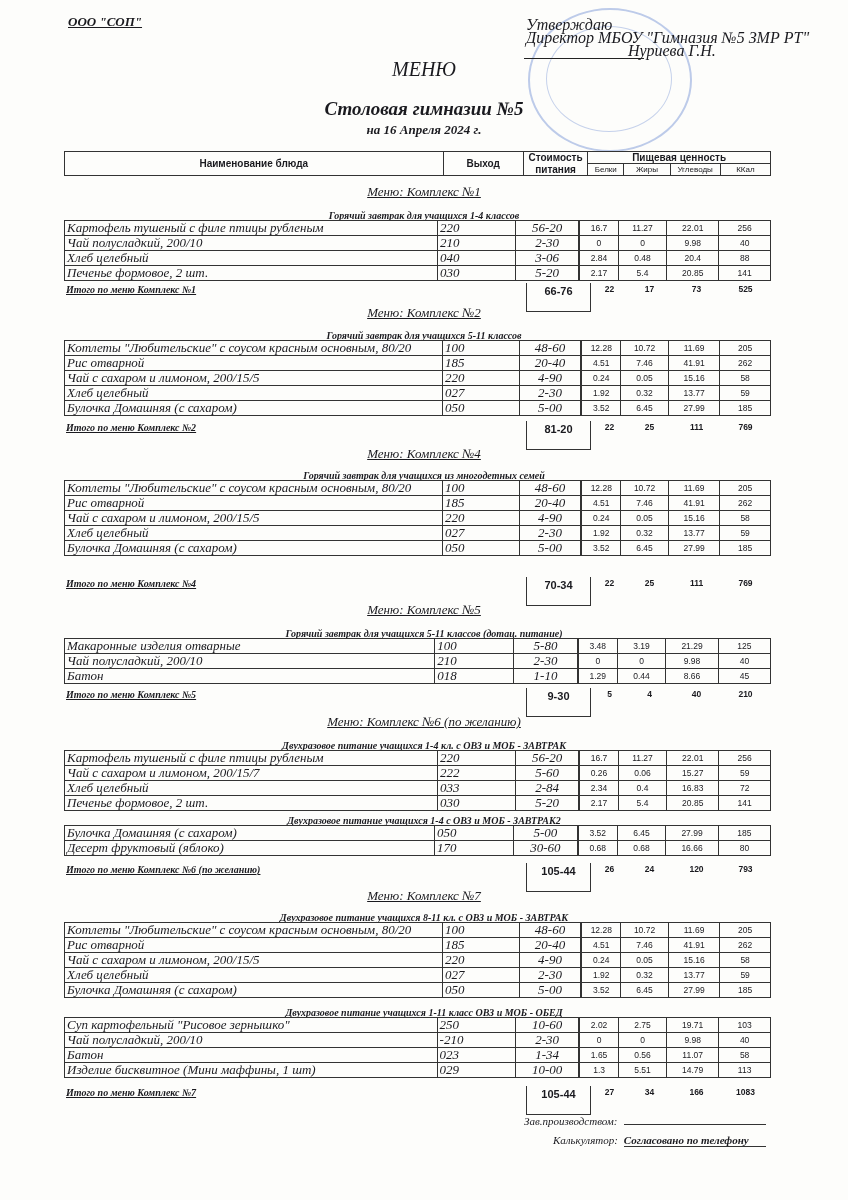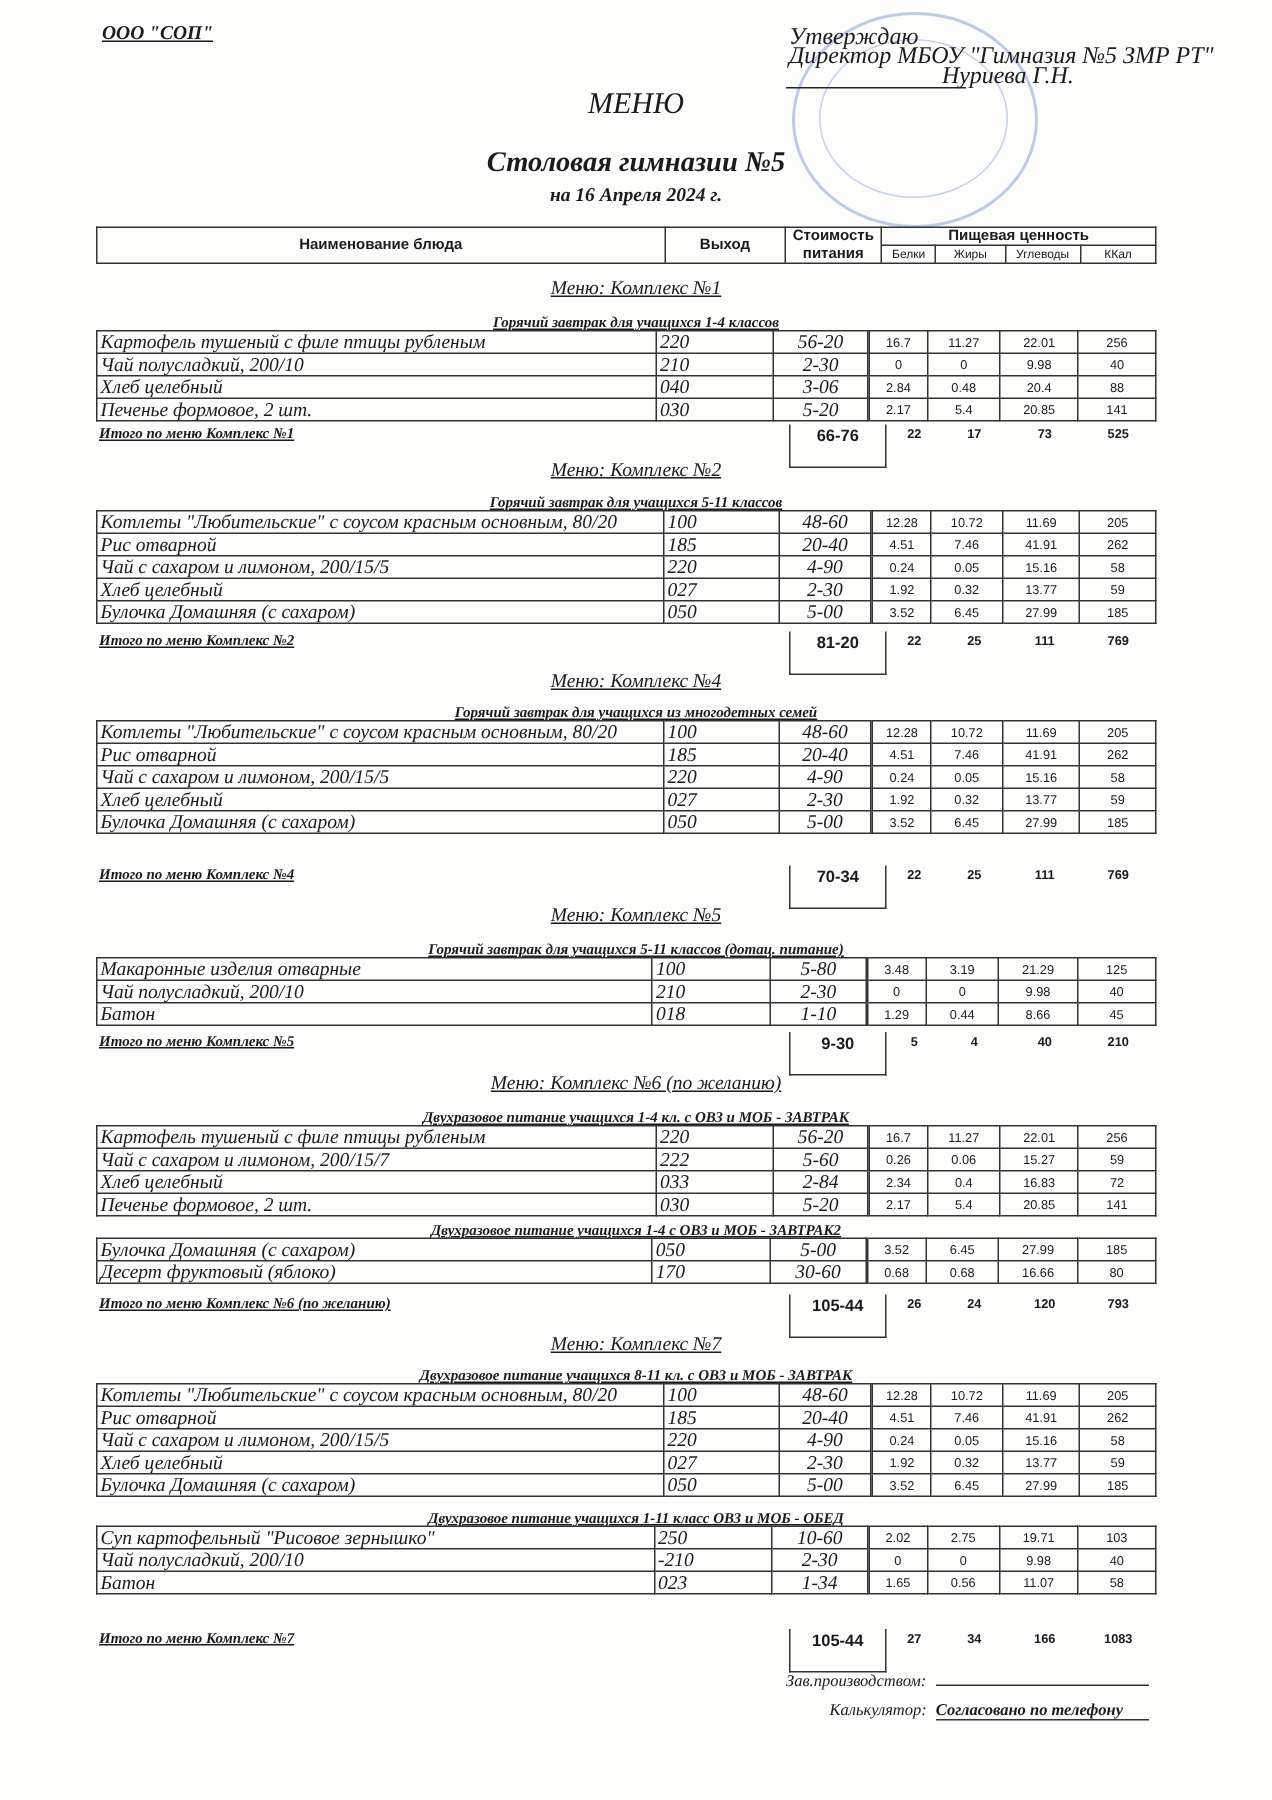--- a/index.html
+++ b/index.html
@@ -458,20 +458,30 @@
         <tr>
           <td class="nm">Батон</td>
           <td class="out">023</td>
           <td class="cost">1-34</td>
           <td class="gap"></td>
           <td class="nv" style="width:35px">1.65</td>
           <td class="nv" style="width:45px">0.56</td>
           <td class="nv" style="width:49px">11.07</td>
           <td class="nv" style="width:49px">58</td>
         </tr>
+        <tr>
+          <td class="nm">Изделие бисквитное (Мини маффины, 1 шт)</td>
+          <td class="out">029</td>
+          <td class="cost">10-00</td>
+          <td class="gap"></td>
+          <td class="nv" style="width:35px">1.3</td>
+          <td class="nv" style="width:45px">5.51</td>
+          <td class="nv" style="width:49px">14.79</td>
+          <td class="nv" style="width:49px">113</td>
+        </tr>
       </tbody>
     </table>
     <div class="total" style="top:1086px">
       <span class="lbl">Итого по меню Комплекс №7</span>
       <div class="box">105-44</div>
       <span class="n" style="left:528px;width:35px">27</span>
       <span class="n" style="left:563px;width:45px">34</span>
       <span class="n" style="left:608px;width:49px">166</span>
       <span class="n" style="left:657px;width:49px">1083</span>
     </div>

